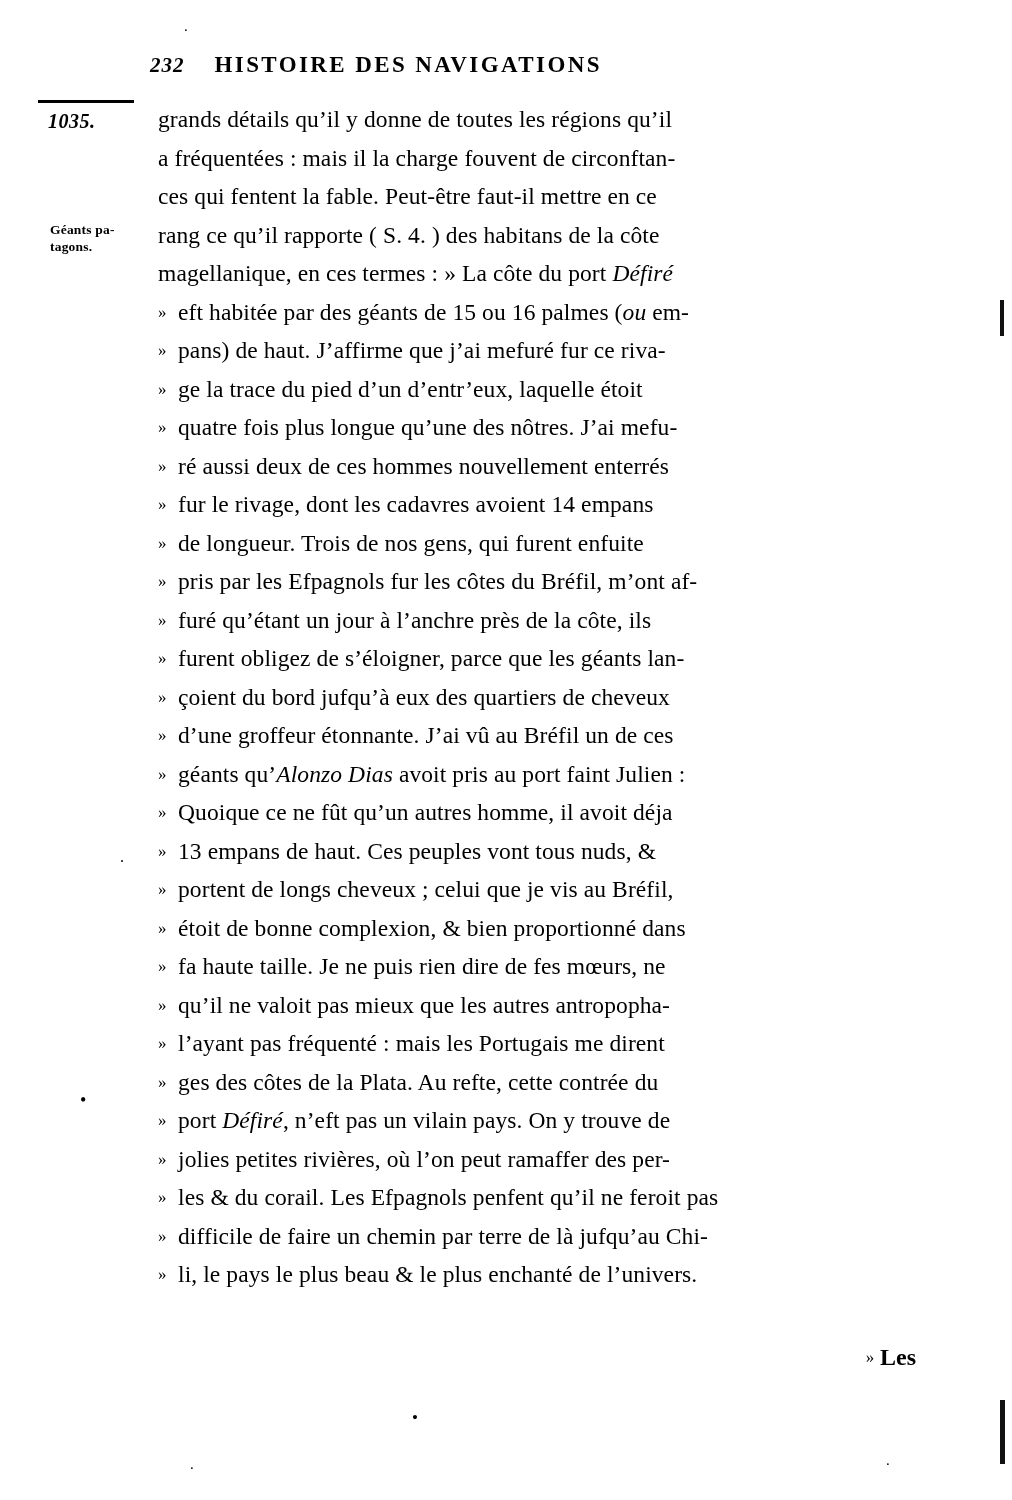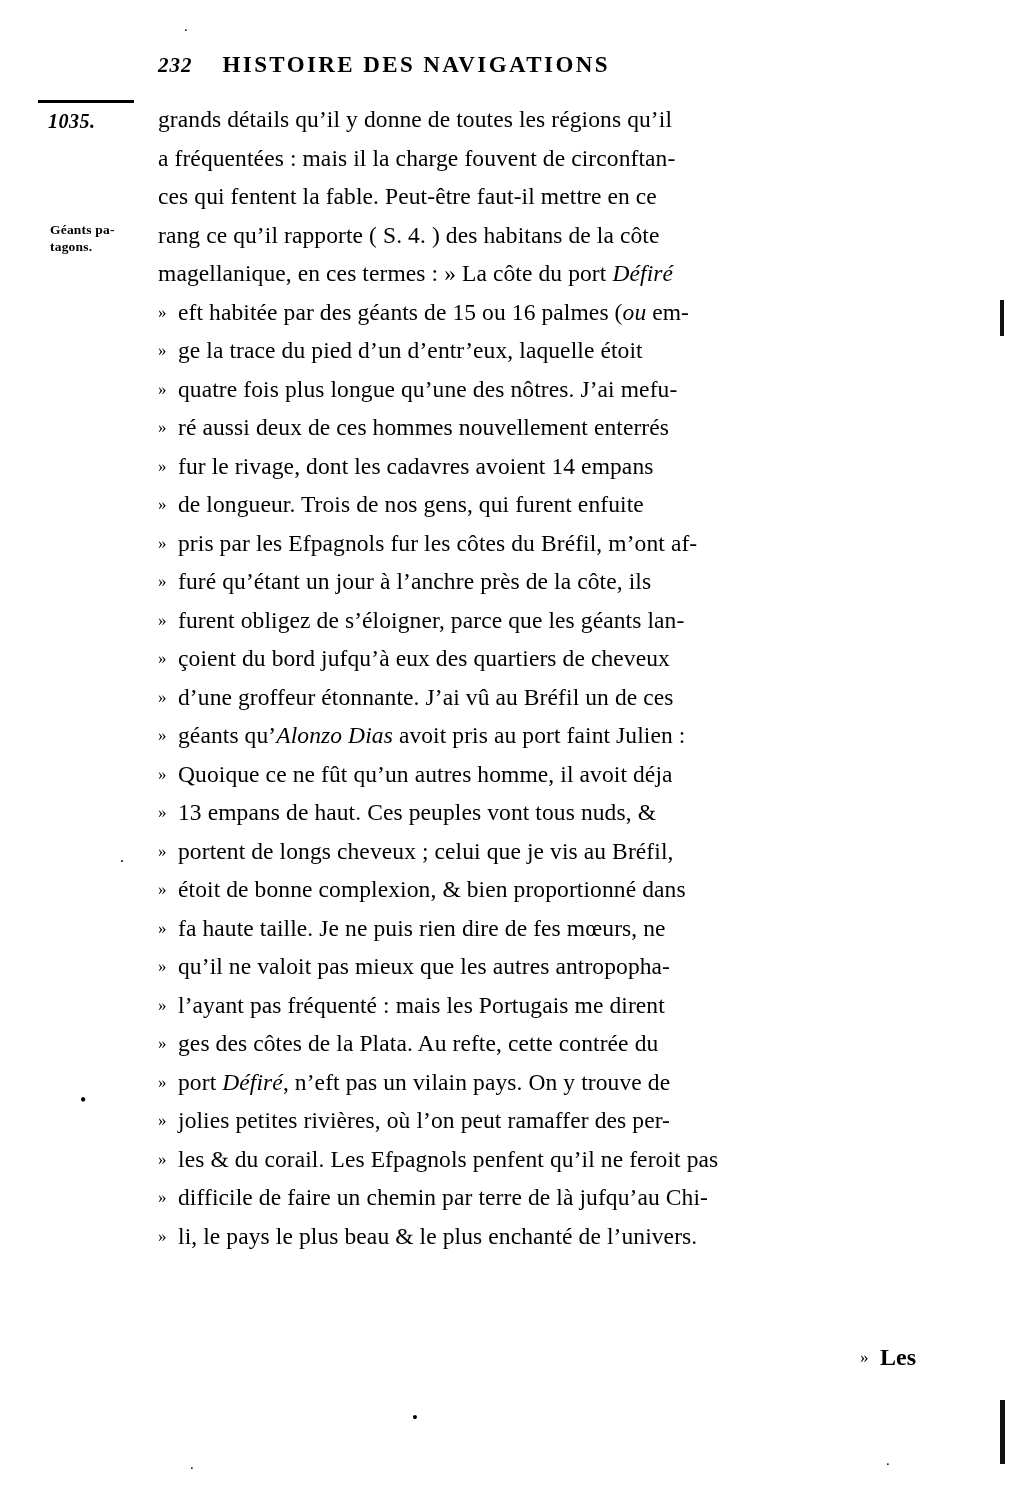--- a/index.html
+++ b/index.html
@@ -17,21 +17,21 @@
   }
   .page {
     position: absolute;
     inset: 0;
   }
 
   
   .header {
     position: absolute;
     top: 52px;
-    left: 158px;
+    left: 150px;
     width: 800px;
     white-space: nowrap;
   }
   .folio {
     font-size: 21px;
     font-weight: bold;
     letter-spacing: 1px;
     font-style: italic;
   }
   .header-title {
@@ -105,20 +105,21 @@
     vertical-align: 2px;
   }
 
   .tail {
     position: absolute;
     left: 860px;
     top: 1344px;
     font-size: 24px;
     font-weight: bold;
     white-space: nowrap;
+    text-align: center;
   }
   .tail .qm { font-weight: normal; }
 
   
   .dot-bottom {
     position: absolute;
     left: 412px;
     top: 1408px;
     font-size: 17px;
   }
@@ -175,20 +176,21 @@
   <span class="margin-dot-1">.</span>
   <span class="margin-dot-2">•</span>
 
   <div class="body" id="body">
       <div class="line"><span>grands détails qu’il y donne de toutes les régions qu’il</span></div>
       <div class="line"><span>a fréquentées : mais il la charge fouvent de circonftan-</span></div>
       <div class="line"><span>ces qui fentent la fable. Peut-être faut-il mettre en ce</span></div>
       <div class="line"><span>rang ce qu’il rapporte ( S. 4. ) des habitans de la côte</span></div>
       <div class="line"><span>magellanique, en ces termes : » La côte du port <span class="it">Défiré</span></span></div>
       <div class="line"><span class="qm">»</span><span>eft habitée par des géants de 15 ou 16 palmes (<span class="it">ou</span> em-</span></div>
+      <div class="line"><span class="qm">»</span><span>pans) de haut. J’affirme que j’ai mefuré fur ce riva-</span></div>
       <div class="line"><span class="qm">»</span><span>ge la trace du pied d’un d’entr’eux, laquelle étoit</span></div>
       <div class="line"><span class="qm">»</span><span>quatre fois plus longue qu’une des nôtres. J’ai mefu-</span></div>
       <div class="line"><span class="qm">»</span><span>ré aussi deux de ces hommes nouvellement enterrés</span></div>
       <div class="line"><span class="qm">»</span><span>fur le rivage, dont les cadavres avoient 14 empans</span></div>
       <div class="line"><span class="qm">»</span><span>de longueur. Trois de nos gens, qui furent enfuite</span></div>
       <div class="line"><span class="qm">»</span><span>pris par les Efpagnols fur les côtes du Bréfil, m’ont af-</span></div>
       <div class="line"><span class="qm">»</span><span>furé qu’étant un jour à l’anchre près de la côte, ils</span></div>
       <div class="line"><span class="qm">»</span><span>furent obligez de s’éloigner, parce que les géants lan-</span></div>
       <div class="line"><span class="qm">»</span><span>çoient du bord jufqu’à eux des quartiers de cheveux</span></div>
       <div class="line"><span class="qm">»</span><span>d’une groffeur étonnante. J’ai vû au Bréfil un de ces</span></div>

